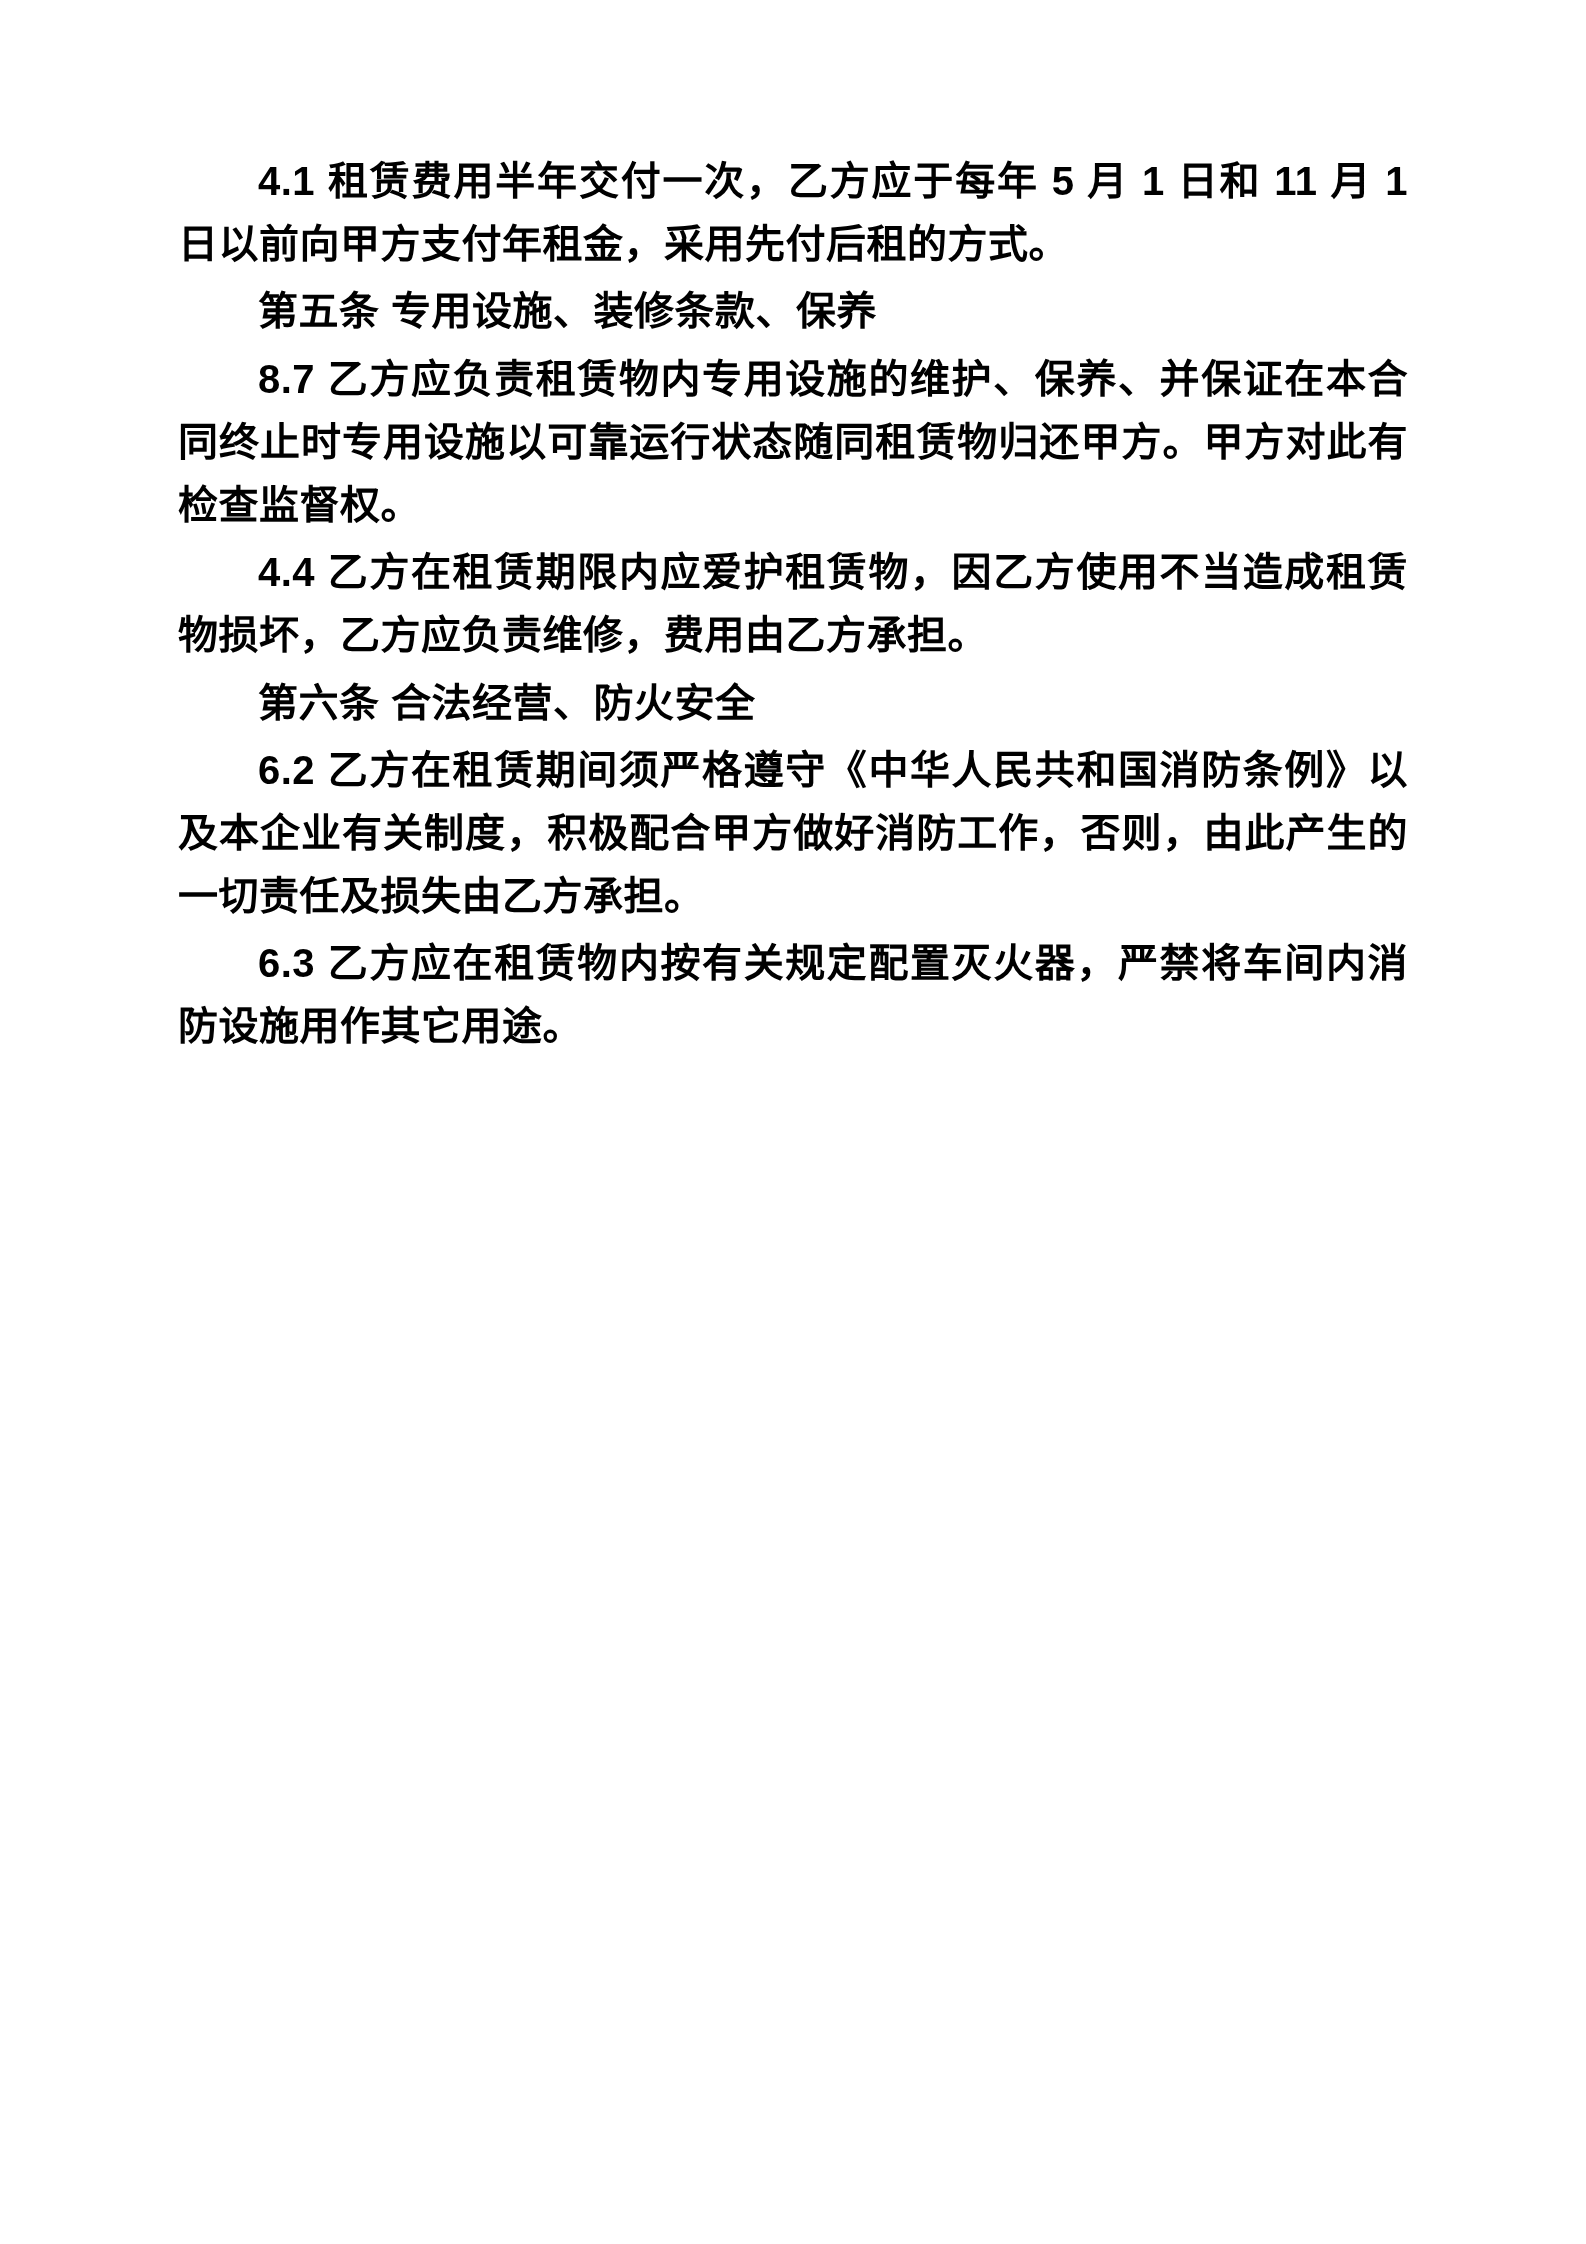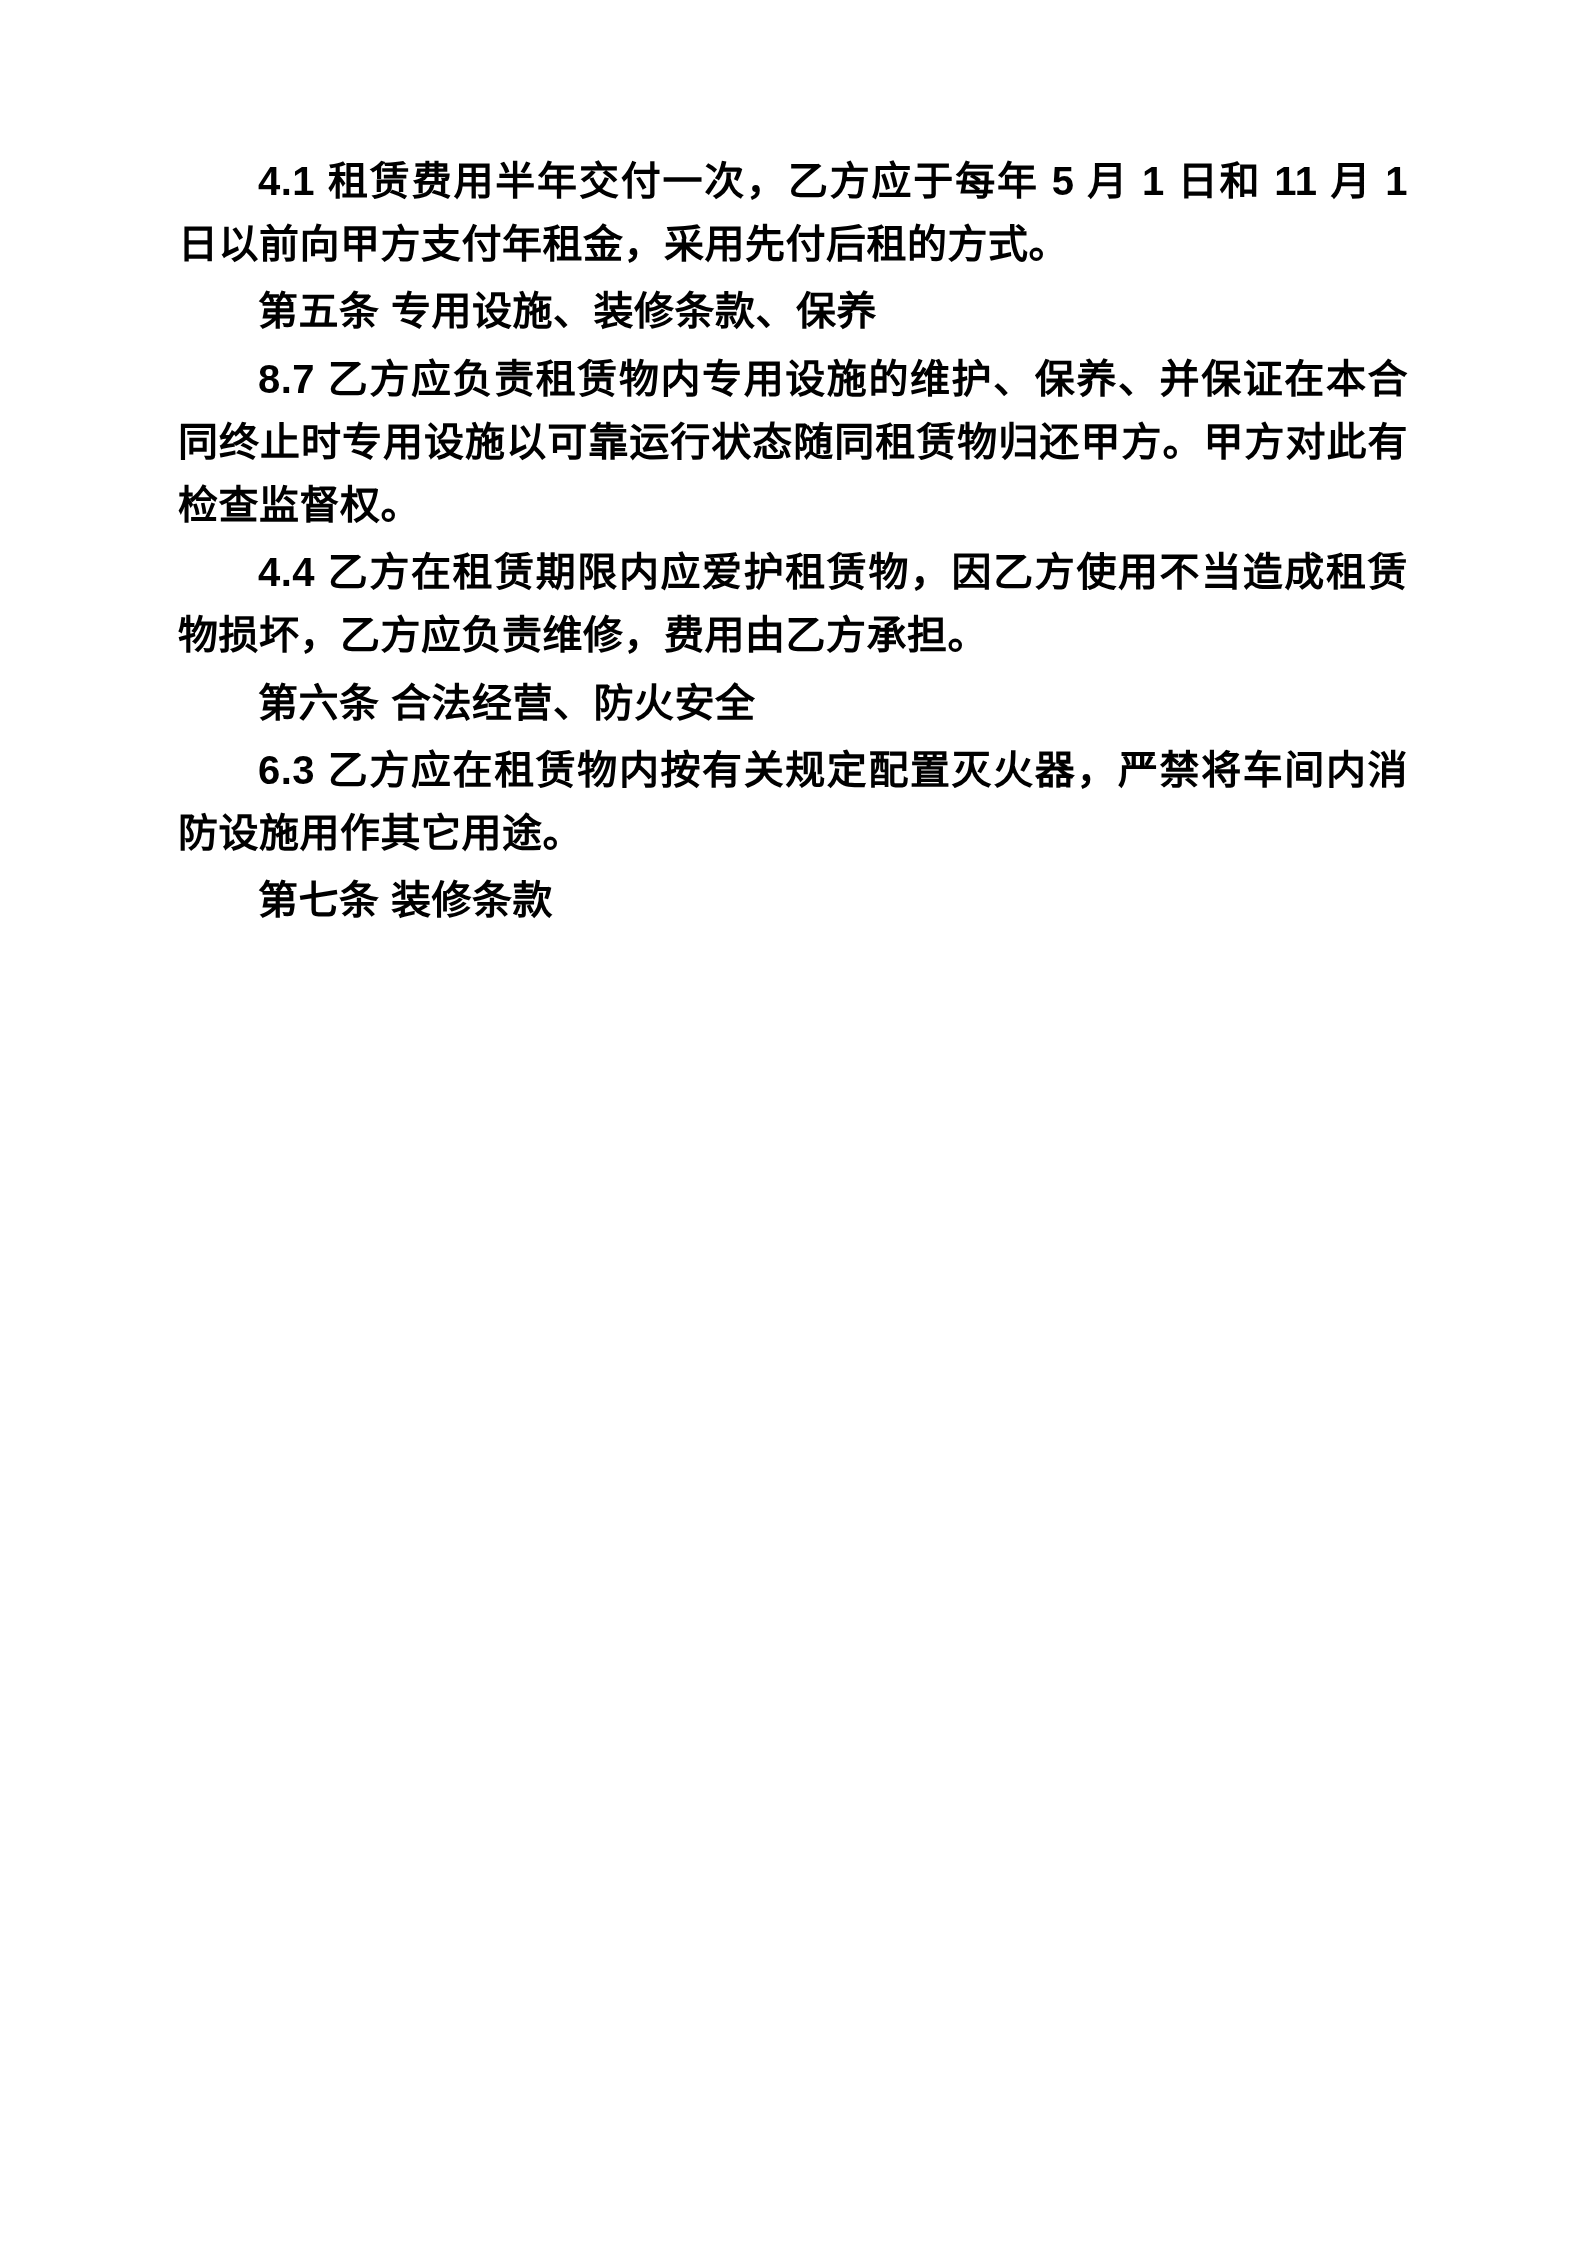--- a/index.html
+++ b/index.html
@@ -42,16 +42,16 @@
 </head>
 <body>
 
 <div class="page">
   <div class="doc-body">
     <p class="para">4.1 租赁费用半年交付一次，乙方应于每年 5 月 1 日和 11 月 1 日以前向甲方支付年租金，采用先付后租的方式。</p>
     <p class="para heading">第五条  专用设施、装修条款、保养</p>
     <p class="para">8.7  乙方应负责租赁物内专用设施的维护、保养、并保证在本合同终止时专用设施以可靠运行状态随同租赁物归还甲方。甲方对此有检查监督权。</p>
     <p class="para">4.4  乙方在租赁期限内应爱护租赁物，因乙方使用不当造成租赁物损坏，乙方应负责维修，费用由乙方承担。</p>
     <p class="para heading">第六条  合法经营、防火安全</p>
+    <p class="para">6.2  乙方在租赁期间须严格遵守《中华人民共和国消防条例》以及本企业有关制度，积极配合甲方做好消防工作，否则，由此产生的一切责任及损失由乙方承担。</p>
     <p class="para">6.3  乙方应在租赁物内按有关规定配置灭火器，严禁将车间内消防设施用作其它用途。</p>
-    <p class="para heading">第七条  装修条款</p>
   </div>
 </div>
 
 </body></html>

